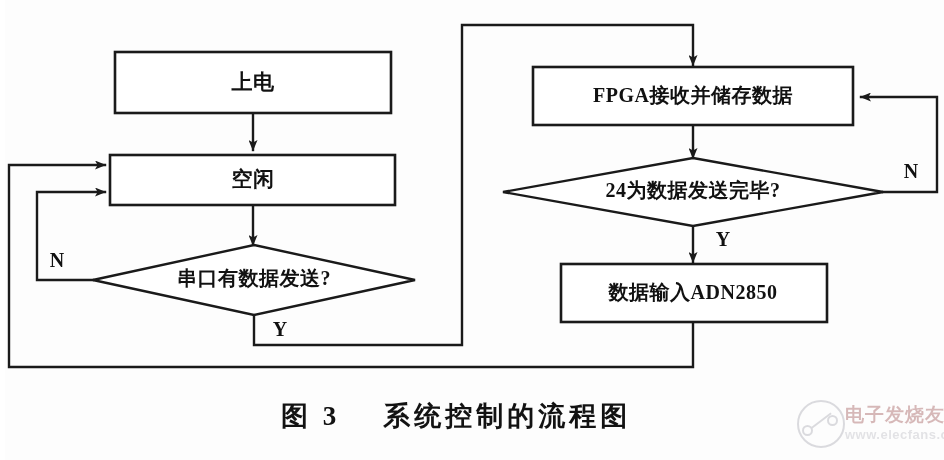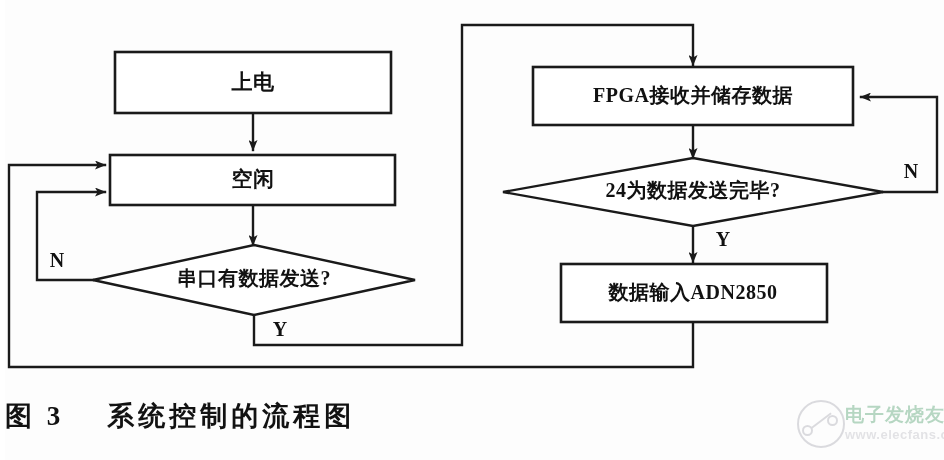--- a/index.html
+++ b/index.html
@@ -64,21 +64,21 @@
     font-weight: 700;
     fill: #111111;
     text-anchor: middle;
     dominant-baseline: middle;
   }
   .caption {
     position: absolute;
     left: 0;
     top: 398px;
     width: 902px;
-    text-align: left;
+    text-align: center;
     font-family: "Liberation Serif", "DejaVu Serif", serif;
     font-size: 27px;
     font-weight: 700;
     color: #121212;
     letter-spacing: 4px;
     white-space: pre;
   }
   #watermark {
     position: absolute;
     right: 6px;
@@ -117,21 +117,21 @@
   }
   #watermark .wm-dot-a { left: 9px; top: 35px; }
   #watermark .wm-dot-b { left: 34px; top: 25px; }
   #watermark .wm-cn {
     position: absolute;
     left: 52px;
     top: 12px;
     font-family: "Liberation Sans", "DejaVu Sans", sans-serif;
     font-size: 19px;
     font-weight: 700;
-    color: #15803d;
+    color: #7f1d1d;
     letter-spacing: 1px;
     white-space: nowrap;
   }
   #watermark .wm-url {
     position: absolute;
     left: 52px;
     top: 37px;
     font-family: "Liberation Sans", "DejaVu Sans", sans-serif;
     font-size: 13px;
     font-weight: 700;

